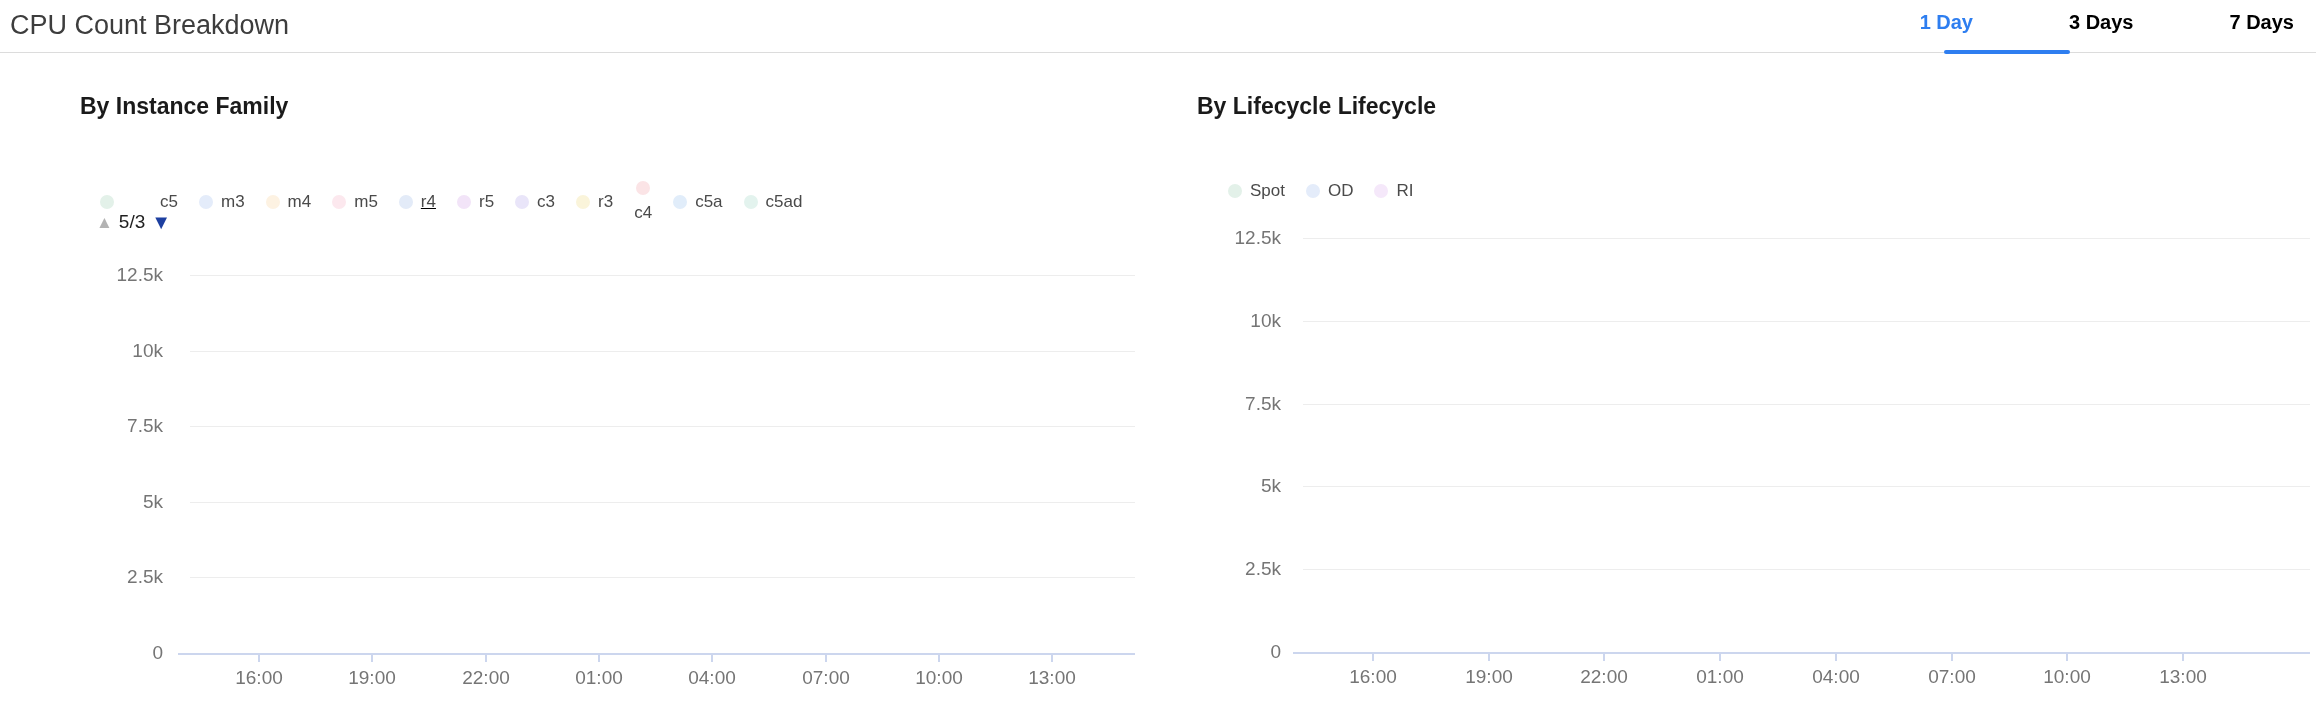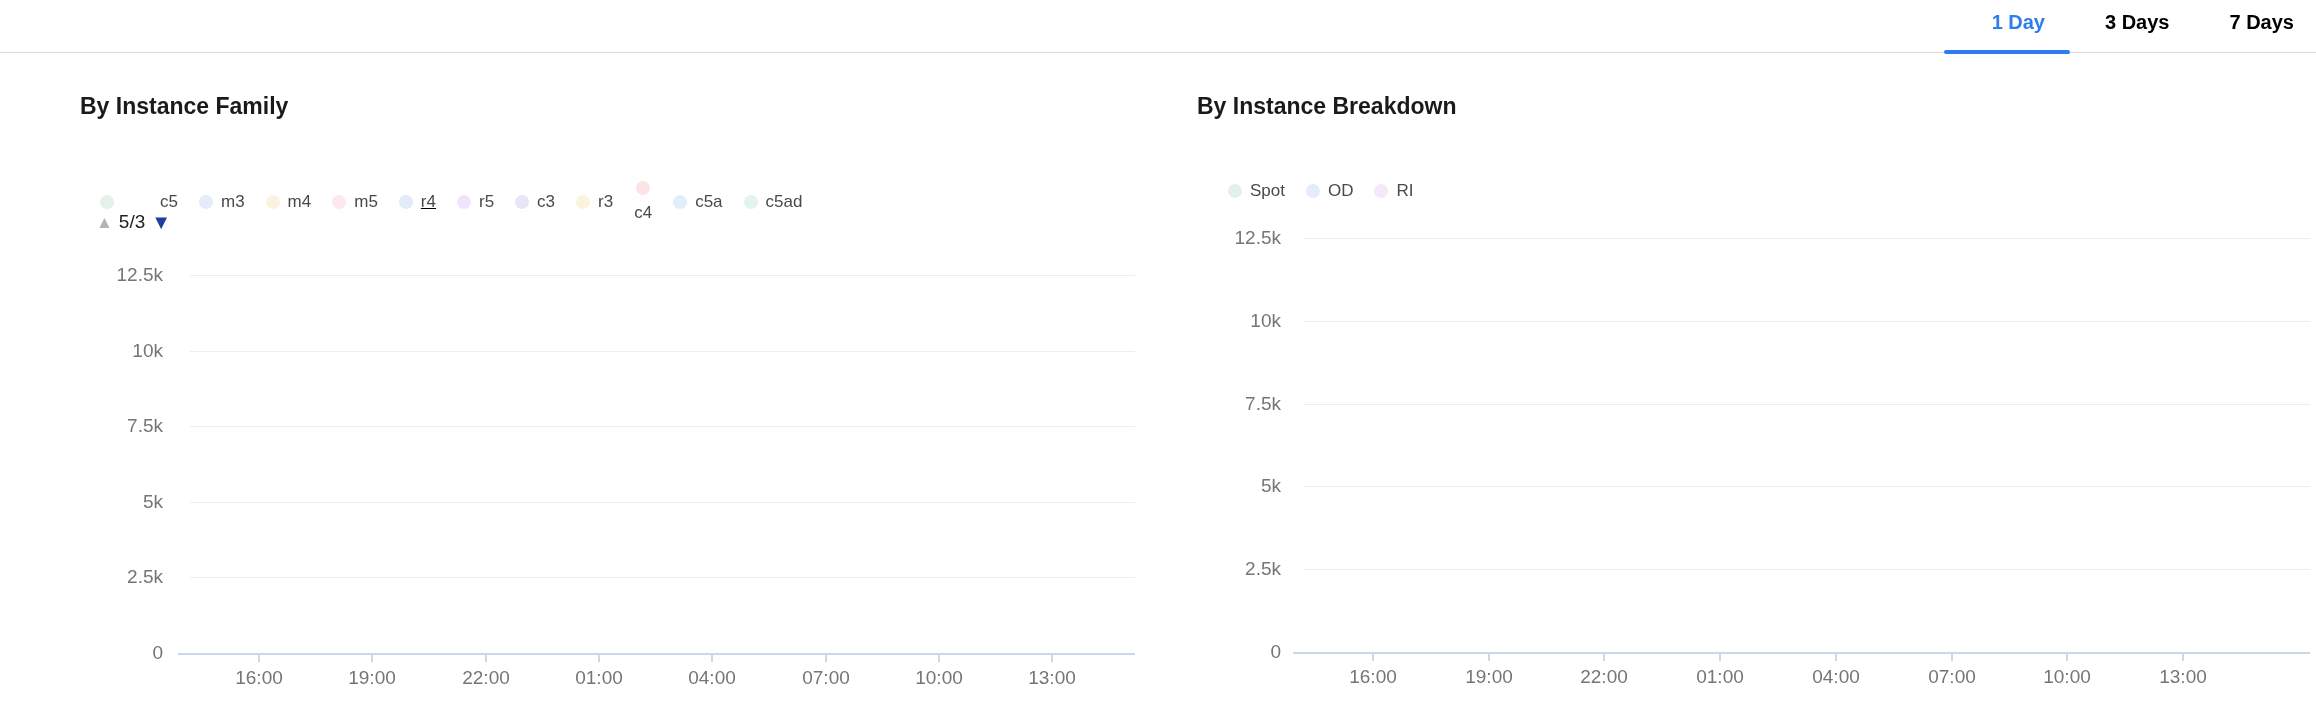--- a/index.html
+++ b/index.html
@@ -1,20 +1,20 @@
 <!DOCTYPE html>
 <html><head>
 <meta charset="utf-8">
 <style>
   html,body{margin:0;padding:0;background:#ffffff;}
   .page{position:relative;width:2316px;height:702px;background:#fff;overflow:hidden;
         font-family:"Liberation Sans",sans-serif;}
   .abs{position:absolute;}
   .page-title{font-size:27px;font-weight:500;color:#3d3d3d;}
-  .tabs{position:absolute;top:11px;right:22px;display:flex;gap:60px;}
+  .tabs{position:absolute;top:11px;right:22px;display:flex;gap:96px;}
   .tab{font-size:20px;font-weight:700;color:#000000;cursor:pointer;white-space:nowrap;}
   .tab.active{color:#2e7ef0;}
   .divider{position:absolute;left:0;top:52px;width:2316px;height:1px;background:#dcdcdc;}
   .tab-underline{position:absolute;top:50px;height:4px;border-radius:2px;background:#2e7ef0;}
   .chart-title{position:absolute;font-size:23px;font-weight:700;color:#1a1a1a;white-space:nowrap;}
   .legend{position:absolute;display:flex;align-items:center;gap:21px;}
   .legend-item{display:flex;align-items:center;gap:8px;cursor:pointer;}
   .legend-dot{width:14px;height:14px;border-radius:50%;}
   .legend-label{font-size:17px;color:#4a4a4a;}
   .pagination{position:absolute;display:flex;align-items:center;gap:6px;}
@@ -27,20 +27,23 @@
   .xlabel{position:absolute;width:90px;height:24px;line-height:24px;text-align:center;
           font-size:19px;color:#757575;}
   .gridline{position:absolute;height:1px;background:#ededed;}
   .baseline{position:absolute;height:2px;background:#ccd6ee;}
   .axis-tick{position:absolute;width:2px;height:7px;background:#ccd6ee;}
 </style>
 </head>
 <body>
 
 <div class="page">
+  <div class="abs" style="left:10px;top:10px;">
+    <span class="page-title">CPU Count Breakdown</span>
+  </div>
   <div class="tabs" id="tabs-root">
       <div class="tab active">1 Day</div>
       <div class="tab">3 Days</div>
       <div class="tab">7 Days</div>
     </div>
   <div class="divider"></div>
   <div class="tab-underline" style="left:1944px;width:126px;"></div>
   <div id="charts-root">
       <div class="abs" style="left: 0px; top: 0px;">
         <div class="chart-title" style="left: 80px; top: 93px;">By Instance Family</div>
@@ -118,21 +121,21 @@
         <div class="axis-tick" style="left: 711px; top: 655px;"></div>
         <div class="xlabel" style="left: 667px; top: 666px;">04:00</div>
         <div class="axis-tick" style="left: 825px; top: 655px;"></div>
         <div class="xlabel" style="left: 781px; top: 666px;">07:00</div>
         <div class="axis-tick" style="left: 938px; top: 655px;"></div>
         <div class="xlabel" style="left: 894px; top: 666px;">10:00</div>
         <div class="axis-tick" style="left: 1051px; top: 655px;"></div>
         <div class="xlabel" style="left: 1007px; top: 666px;">13:00</div>
       </div>
       <div class="abs" style="left: 0px; top: 0px;">
-        <div class="chart-title" style="left: 1197px; top: 93px;">By Instance Breakdown</div>
+        <div class="chart-title" style="left: 1197px; top: 93px;">By Lifecycle Lifecycle</div>
         <div class="legend" style="left: 1228px; top: 181px;">
           <div class="legend-item" style="position: static;">
             <div class="legend-dot" style="background: rgb(227, 241, 233);"></div>
             <div class="legend-label">Spot</div>
           </div>
           <div class="legend-item" style="position: static;">
             <div class="legend-dot" style="background: rgb(228, 236, 250);"></div>
             <div class="legend-label">OD</div>
           </div>
           <div class="legend-item" style="position: static;">

